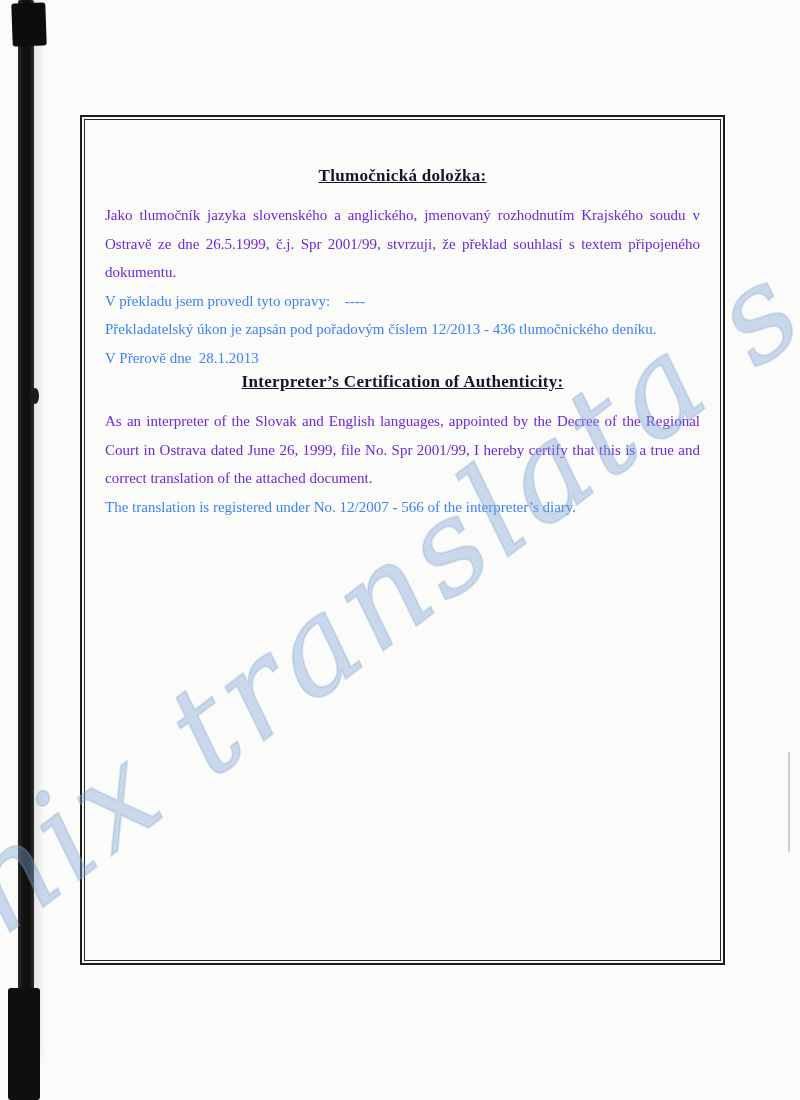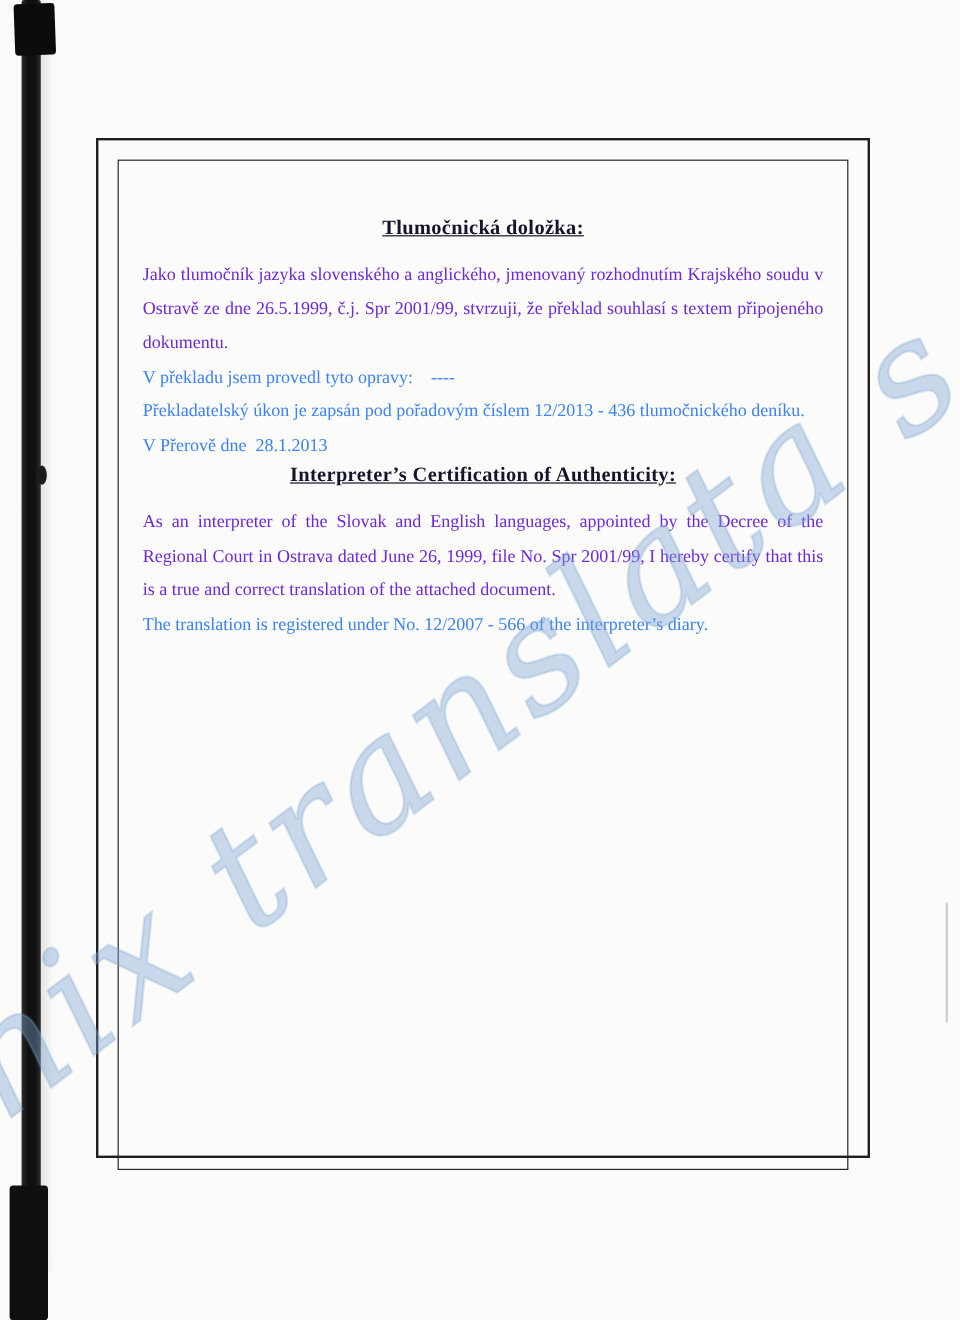--- a/index.html
+++ b/index.html
@@ -36,21 +36,21 @@
     position:absolute; right:10px; top:752px; width:2px; height:100px;
     background:#cfcfcd;
   }
 
   
   .doc {
     position:absolute; left:80px; top:115px; width:645px; height:850px;
     border:2.5px solid #1e1e1e; background:transparent;
   }
   .doc-inner {
-    border:1px solid #262626; margin:16px; height:calc(100% - 4px);
+    border:1px solid #262626; margin:2px; height:calc(100% - 4px);
     padding:46px 20px 0 20px;
   }
 
   .section-title {
     text-align:center; font-weight:bold; text-decoration:underline;
     font-size:17px; letter-spacing:0.3px; margin-bottom:15px; color:#14142a;
   }
   .para {
     font-size:15px; line-height:1.9; text-align:justify; color:#6d28d9;
   }

